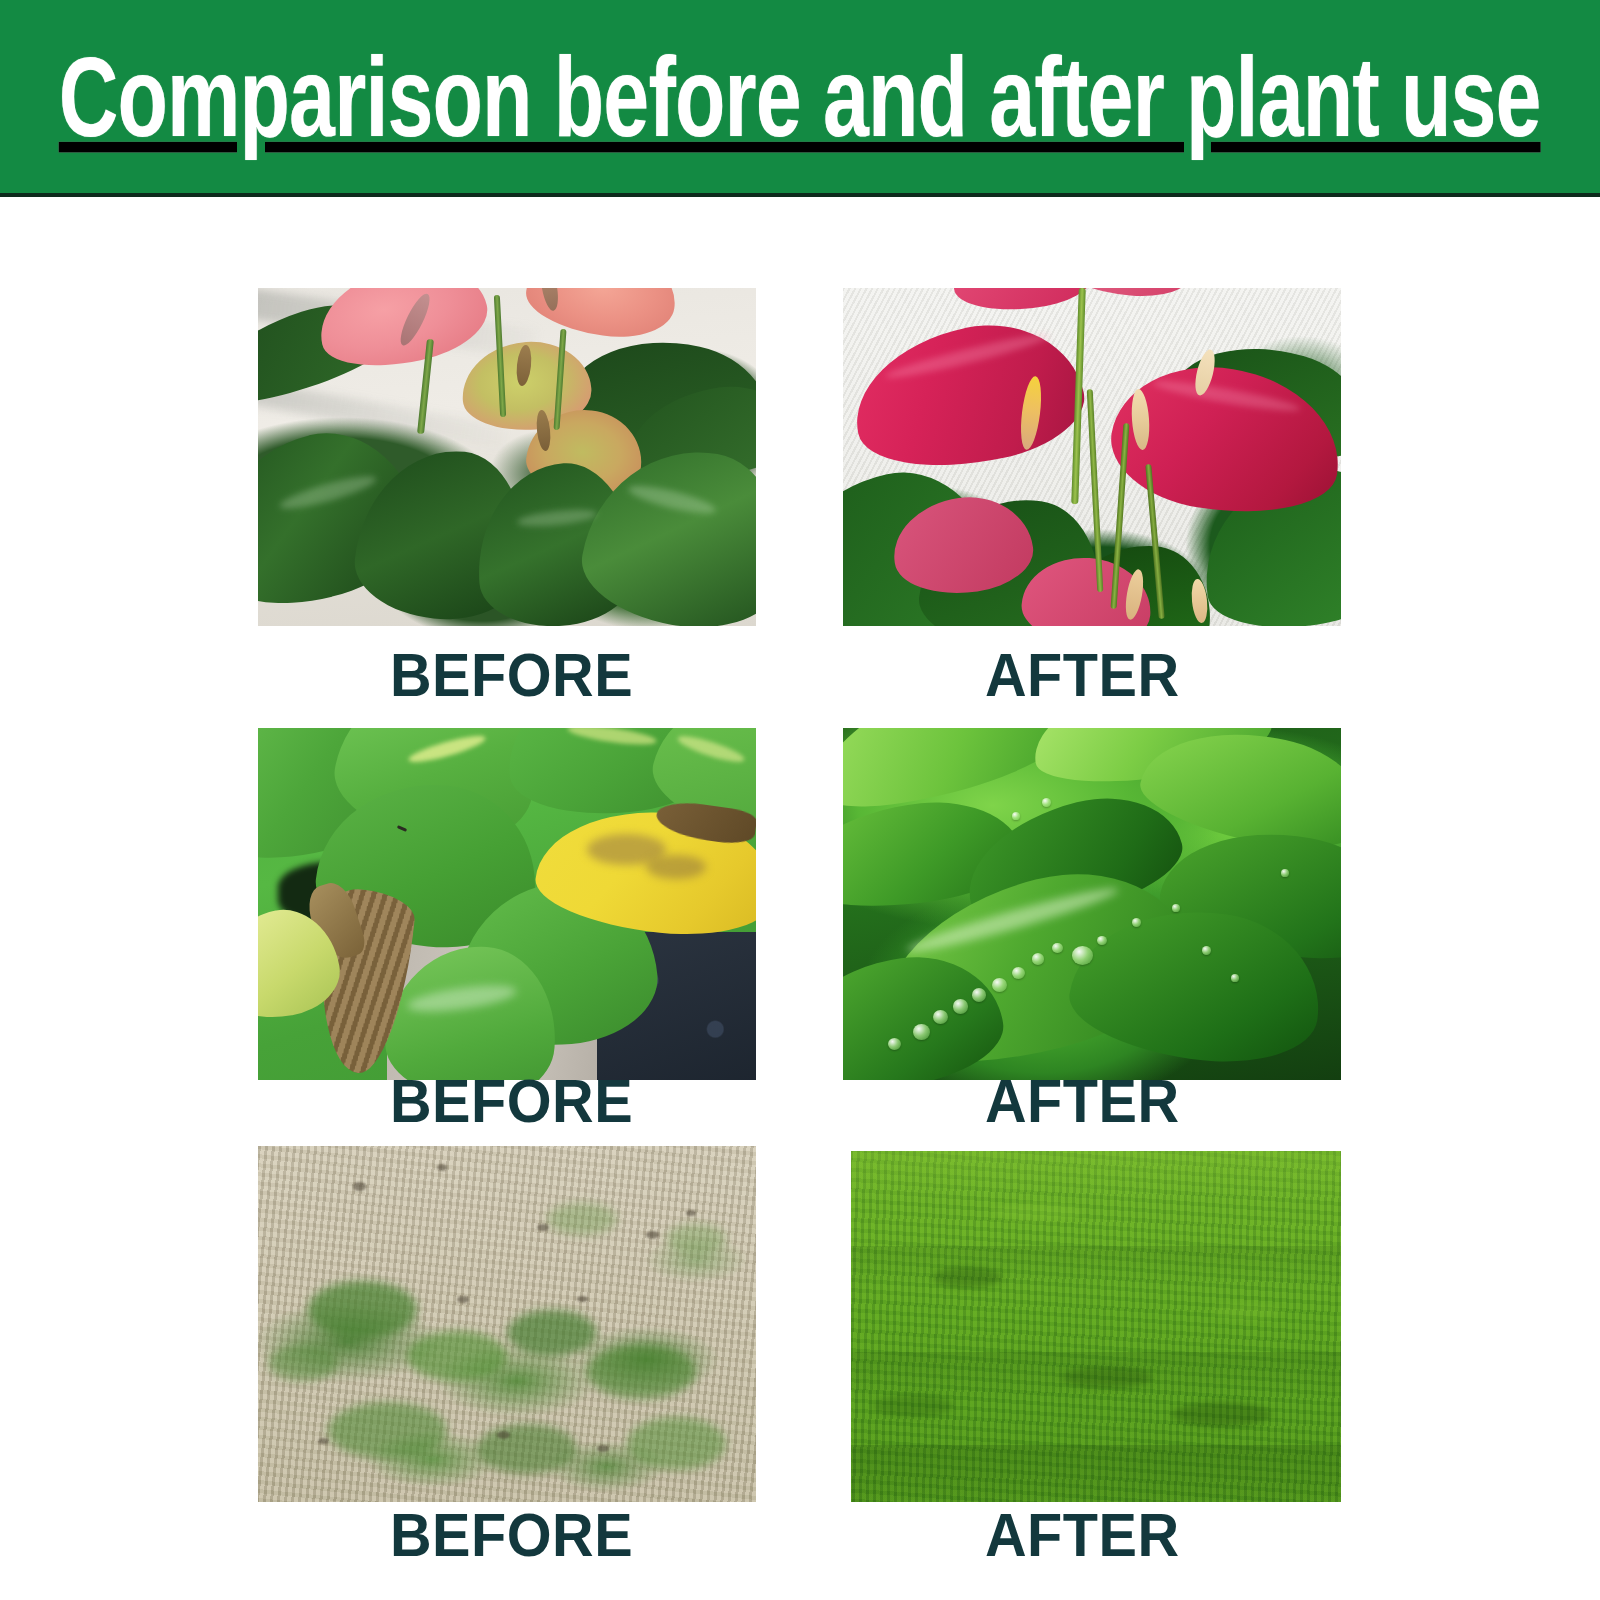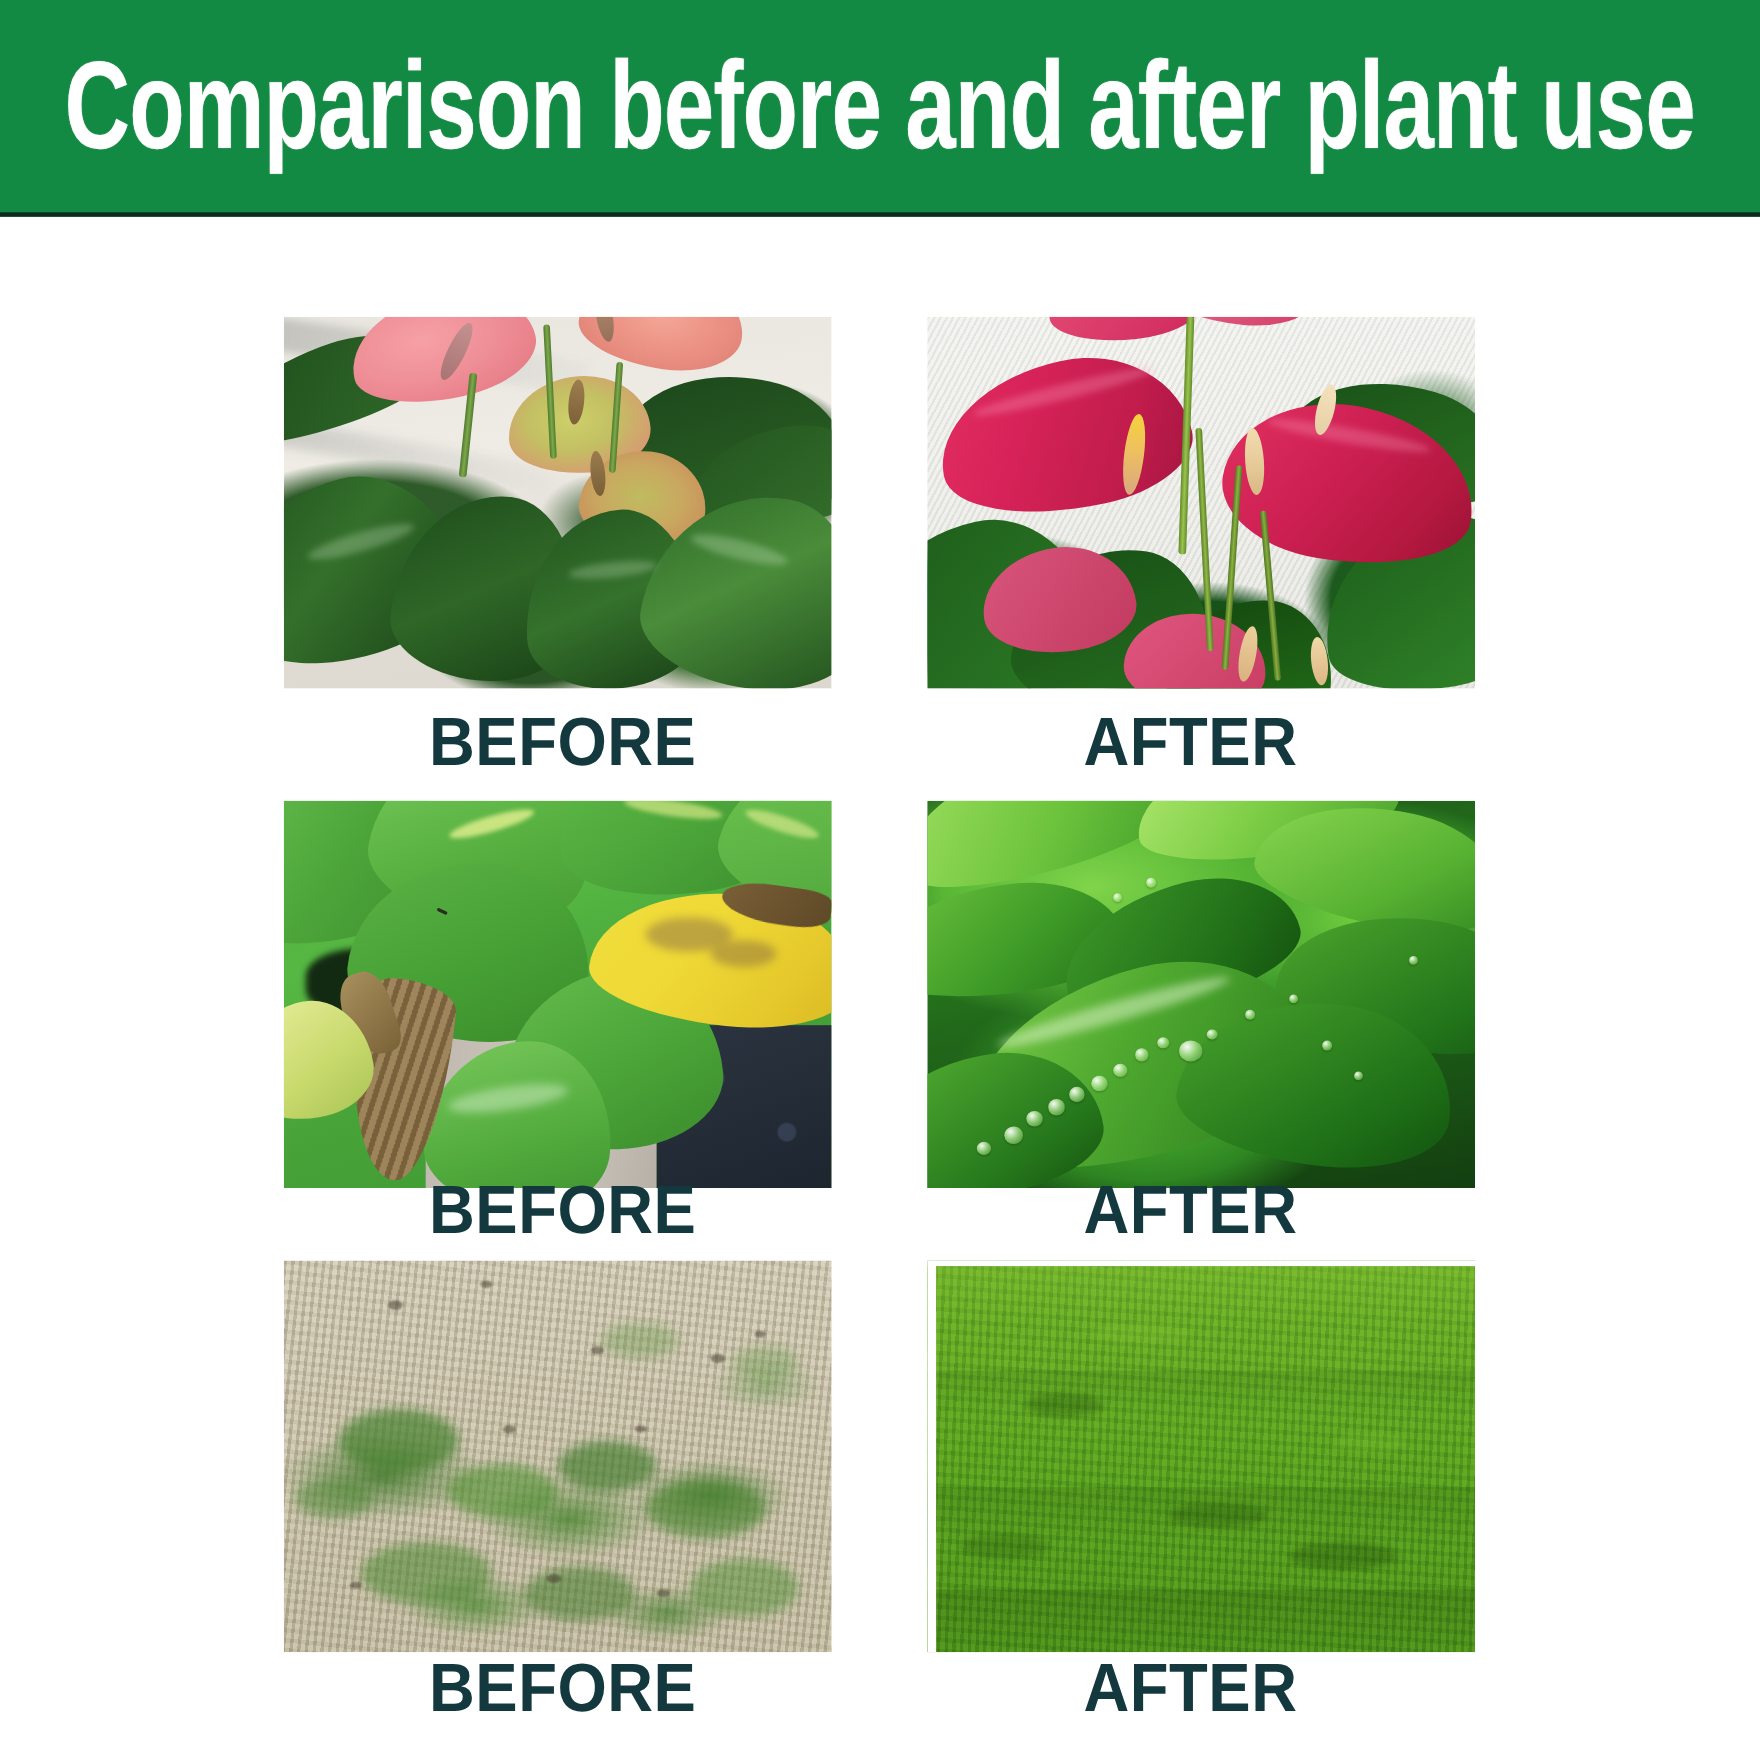--- a/index.html
+++ b/index.html
@@ -10,20 +10,21 @@
     overflow:hidden;
     position:relative;
   }
 
   
   #header-banner{
     position:absolute; left:0; top:0; width:1600px; height:197px;
     background:#138a43;
     display:flex; align-items:center; justify-content:center;
     border-bottom:4px solid #0d2a1c;
+    text-decoration:underline;
   }
   #header-title{
     color:#ffffff;
     font-family:"Liberation Sans", sans-serif;
     font-weight:bold;
     font-size:96px;
     line-height:1;
     letter-spacing:-1px;
     transform:scaleX(0.86) scaleY(1.18);
     transform-origin:center center;

